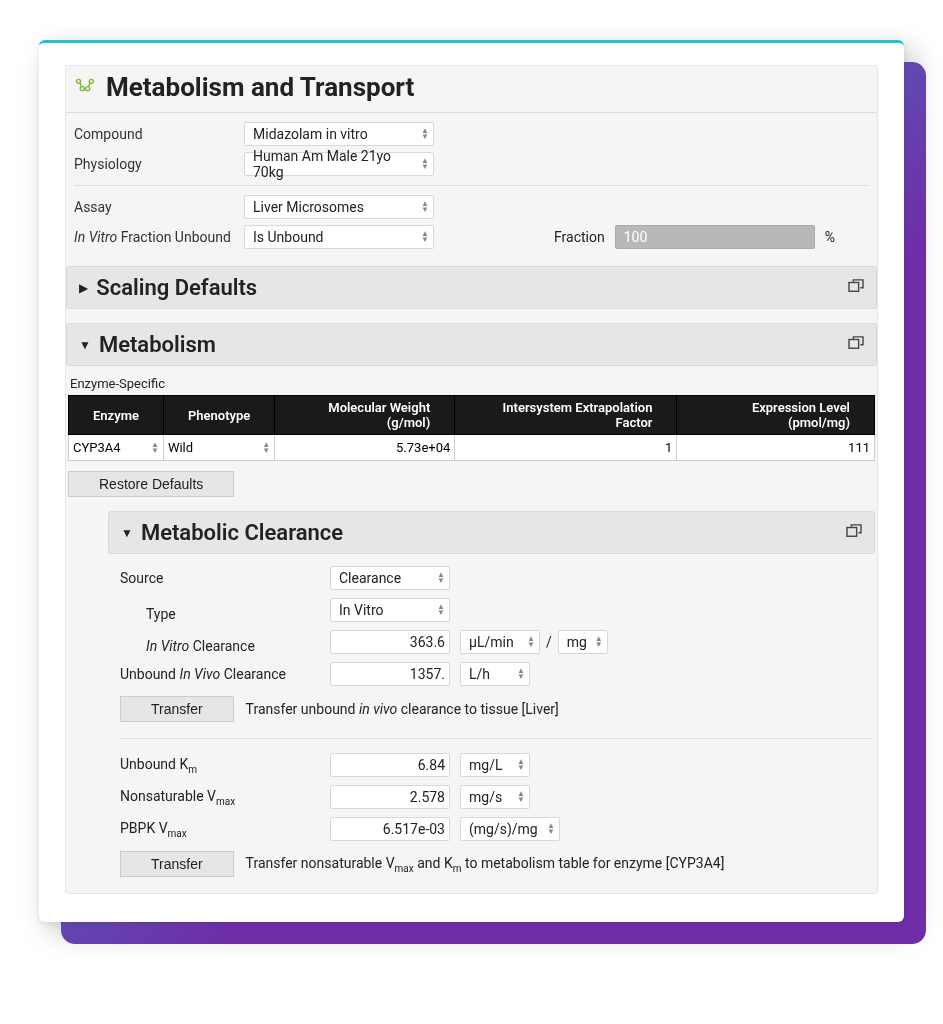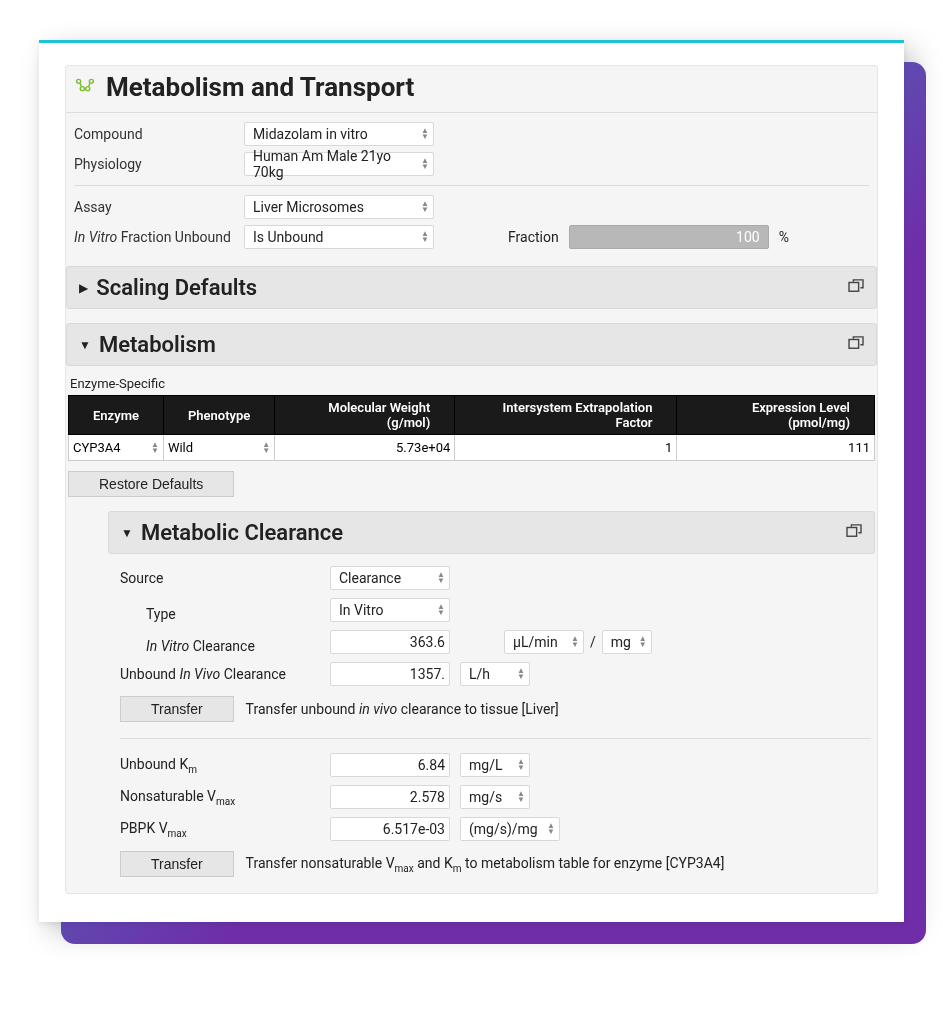--- a/index.html
+++ b/index.html
@@ -28,21 +28,21 @@
     border-radius: 14px;
     background: rgba(0,0,0,0.25);
     filter: blur(14px);
     z-index: 0;
   }
   .card {
     position: relative;
     z-index: 2;
     background: #fff;
     border-top: 3px solid #1dc4d6;
-    border-radius: 0;
+    border-radius: 6px;
     padding: 22px 26px 28px 26px;
     box-shadow: 0 2px 6px rgba(0,0,0,0.08);
   }
   .gray-panel {
     background: #f5f5f5;
     border: 1px solid #e6e6e6;
     border-radius: 3px;
     padding: 4px 0 10px 0;
   }
   .title-row { display: flex; align-items: center; gap: 10px; padding: 2px 8px 10px 8px; border-bottom: 1px solid #ddd; }
@@ -64,23 +64,23 @@
   .select-box.xxs { width: 70px; }
   .select-box.tiny { width: 50px; }
   .num-box { width: 120px; justify-content: flex-end; }
   .stepper {
     display: inline-flex; flex-direction: column; margin-left: 4px;
     line-height: 5px; font-size: 8px; color: #888; cursor: pointer;
   }
   .stepper span { height: 6px; }
   .disabled-box {
     background: #b8b8b8; color: #fff; width: 200px;
-    justify-content: flex-end; padding-right: 8px; border: 1px solid #aaa;
-  }
-  .frac-area { display: flex; align-items: center; gap: 10px; margin-left: 74px; }
+    justify-content: flex-start; padding-right: 8px; border: 1px solid #aaa;
+  }
+  .frac-area { display: flex; align-items: center; gap: 10px; margin-left: 120px; }
   .frac-label { font-size: 14px; color: #222; }
   .pct { font-size: 14px; color: #222; }
   .accordion {
     background: #e6e6e6; border: 1px solid #d9d9d9;
     margin-top: 14px; border-radius: 3px;
     display: flex; align-items: center; justify-content: space-between;
     padding: 8px 12px; cursor: pointer;
   }
   .accordion.nested { margin-left: 40px; margin-right: 0; }
   .acc-left { display: flex; align-items: center; gap: 8px; }
@@ -101,21 +101,21 @@
   .btn {
     background: #e6e6e6; border: 1px solid #ccc; font-size: 14px;
     padding: 4px 30px; cursor: pointer; color: #222;
     display: inline-flex; align-items: center;
   }
   .btn.restore { margin-top: 10px; }
   .nested-content { margin-left: 40px; padding: 8px 4px 0 12px; font-size: 14px; color: #222; }
   .nested-row { display: flex; align-items: center; gap: 10px; padding: 4px 0; }
   .nested-row .nlabel { width: 200px; }
   .nested-row .nlabel.indent { padding-left: 26px; width: 200px; margin-top: 8px; }
-  .unit-row { display: flex; align-items: center; gap: 6px; margin-left: 44px; }
+  .unit-row { display: flex; align-items: center; gap: 6px; }
   .slash { font-size: 14px; color: #222; }
   .transfer-row { display: flex; align-items: center; gap: 12px; padding: 6px 0; }
   .transfer-text { font-size: 14px; color: #222; }
   .nested-sep { border-top: 1px solid #ddd; margin: 10px 0; }
   em.it { font-style: italic; }
   sub { font-size: 10px; }
 </style>
 </head>
 <body>
 

